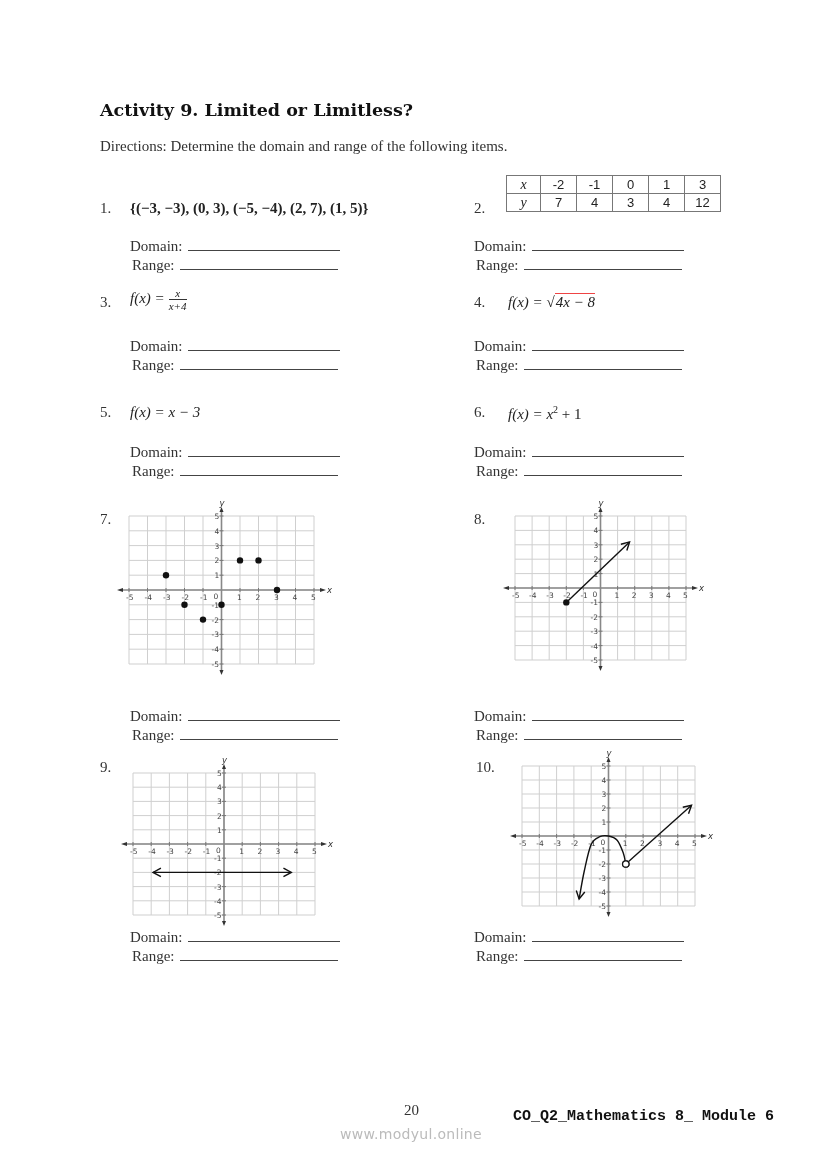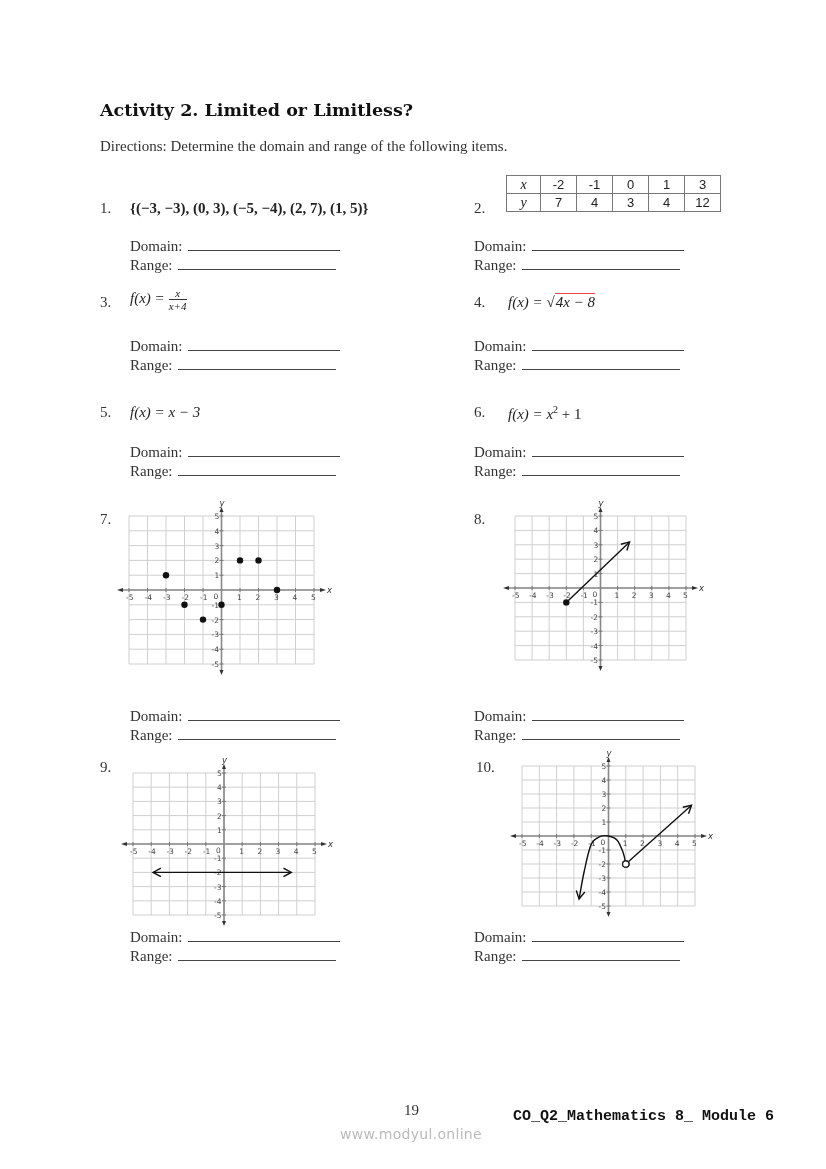--- a/index.html
+++ b/index.html
@@ -4,21 +4,21 @@
 <style>
   html, body { margin:0; padding:0; background:#fff; }
   body { width:826px; height:1169px; position:relative; overflow:hidden;
          font-family:"DejaVu Serif", serif; color:#222; }
   .abs { position:absolute; }
   .title { left:100px; top:100px; font-family:"DejaVu Serif", serif; font-weight:bold; font-size:17.5px; color:#111; }
   .directions { left:100px; top:138px; font-family:"Liberation Serif", serif; font-size:15px; color:#333; }
   .num { font-family:"Liberation Serif", serif; font-size:15px; color:#333; }
   .expr { font-family:"Liberation Serif", serif; font-size:15px; color:#222; font-style:italic; }
   .expr .up { font-style:normal; }
-  .field { font-family:"Liberation Serif", serif; font-size:15px; color:#333; line-height:19px; }
+  .field { font-family:"Liberation Serif", serif; font-size:15px; color:#333; line-height:19px;text-align:center; }
   .blank { display:inline-block; border-bottom:1px solid #444; height:12px; vertical-align:baseline; margin-left:5px; }
   .w-dom { width:152px; }
   .w-rng { width:158px; }
   table.xy { position:absolute; left:506px; top:175px; border-collapse:collapse;
              font-family:"Liberation Sans", sans-serif; font-size:13px; color:#222; }
   table.xy td { border:1px solid #777; height:17px; text-align:center; padding:0; }
   table.xy td.h { width:33px; font-family:"Liberation Serif", serif; font-style:italic; font-size:14px; }
   table.xy td.c { width:35px; }
   .frac { display:inline-block; vertical-align:middle; text-align:center; font-size:11px; line-height:12px; margin-left:4px; }
   .frac .n { display:block; border-bottom:1px solid #333; padding:0 2px; }
@@ -27,21 +27,21 @@
   .page-num { left:404px; top:1102px; font-family:"Liberation Serif", serif; font-size:15px; color:#333; }
   .footer { left:513px; top:1108px; font-family:Liberation Mono, monospace; font-weight:bold; font-size:15px; color:#111; }
   .watermark { left:340px; top:1126px; font-family:"DejaVu Sans", sans-serif; font-size:14px; color:#bbb; letter-spacing:0.3px; }
   svg.graph { position:absolute; overflow:visible; }
   svg.graph text { font-family:"DejaVu Sans", sans-serif; font-size:7.5px; fill:#444; }
   svg.graph text.axl { font-style:italic; font-size:8.5px; fill:#333; }
 </style>
 </head>
 <body>
 
-<div class="abs title">Activity 2. Limited or Limitless?</div>
+<div class="abs title">Activity 9. Limited or Limitless?</div>
 <div class="abs directions">Directions: Determine the domain and range of the following items.</div>
 
 <div class="abs num" style="left:100px;top:200px;">1.</div>
 <div class="abs expr" style="left:130px;top:200px;font-style:normal;font-weight:bold;">{(−3, −3), (0, 3), (−5, −4), (2, 7), (1, 5)}</div>
 
 <div class="abs num" style="left:474px;top:200px;">2.</div>
 <table class="xy">
   <tbody>
       <tr>
     <td class="h">x</td>
@@ -434,15 +434,15 @@
 </div>
 <div class="abs field" style="left:130px;top:928px;">
   <div><span>Domain:</span><span class="blank w-dom"></span></div>
   <div><span>Range:</span><span class="blank w-rng"></span></div>
 </div>
 <div class="abs field" style="left:474px;top:928px;">
   <div><span>Domain:</span><span class="blank w-dom"></span></div>
   <div><span>Range:</span><span class="blank w-rng"></span></div>
 </div>
 
-<div class="abs page-num">19</div>
+<div class="abs page-num">20</div>
 <div class="abs footer">CO_Q2_Mathematics 8_ Module 6</div>
 <div class="abs watermark">www.modyul.online</div>
 
 </body></html>

